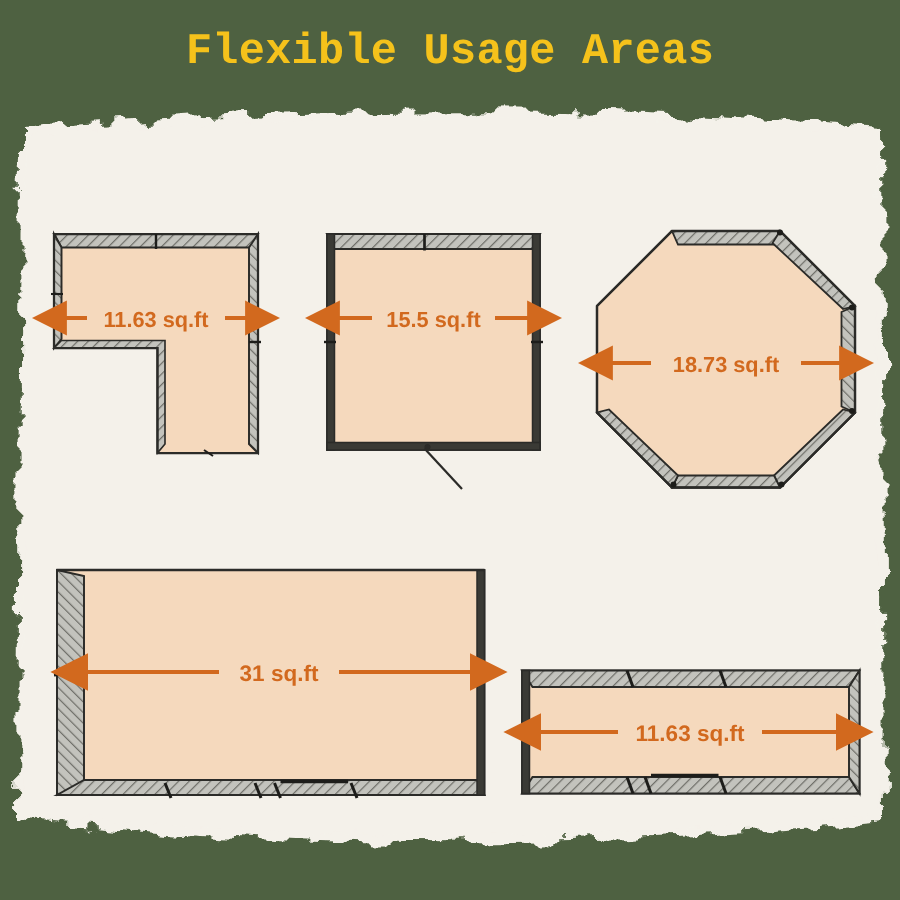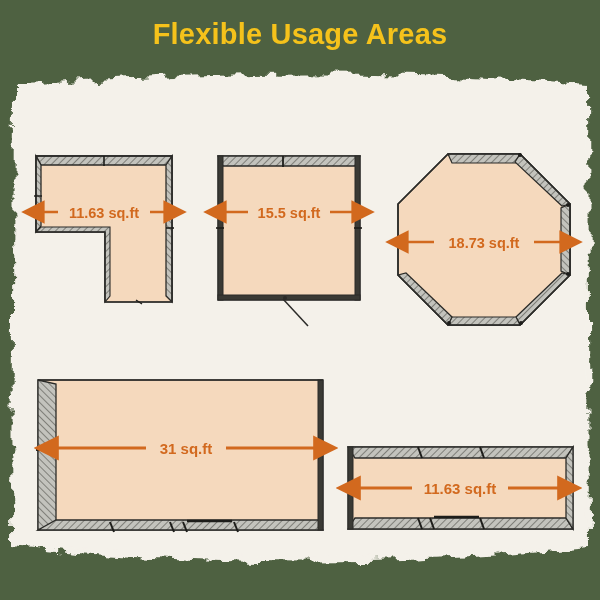--- a/index.html
+++ b/index.html
@@ -24,21 +24,21 @@
     position: absolute;
     top: 0; left: 0;
     width: 600px;
     height: 68px;
     display: flex;
     align-items: center;
     justify-content: center;
     z-index: 6;
   }
   .title-text {
-    font-family: Liberation Sans, sans-serif;
+    font-family: Liberation Mono, monospace;
     font-size: 29px;
     font-weight: bold;
     color: #f5c21b;
     letter-spacing: 0.2px;
   }
   
   .paper-wrap {
     position: absolute;
     left: 0; top: 0;
     width: 600px; height: 600px;

